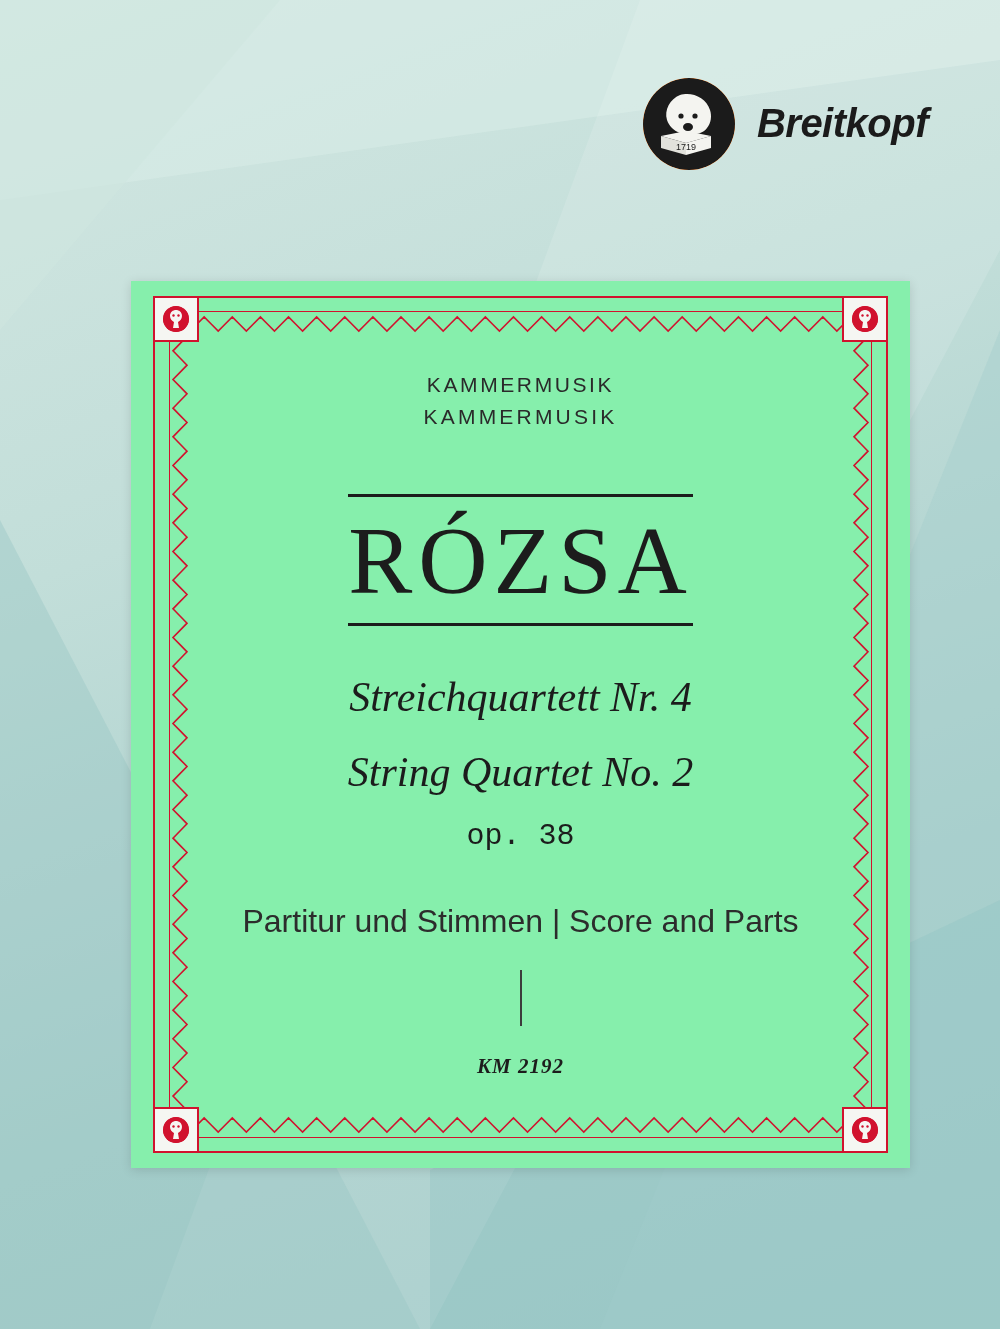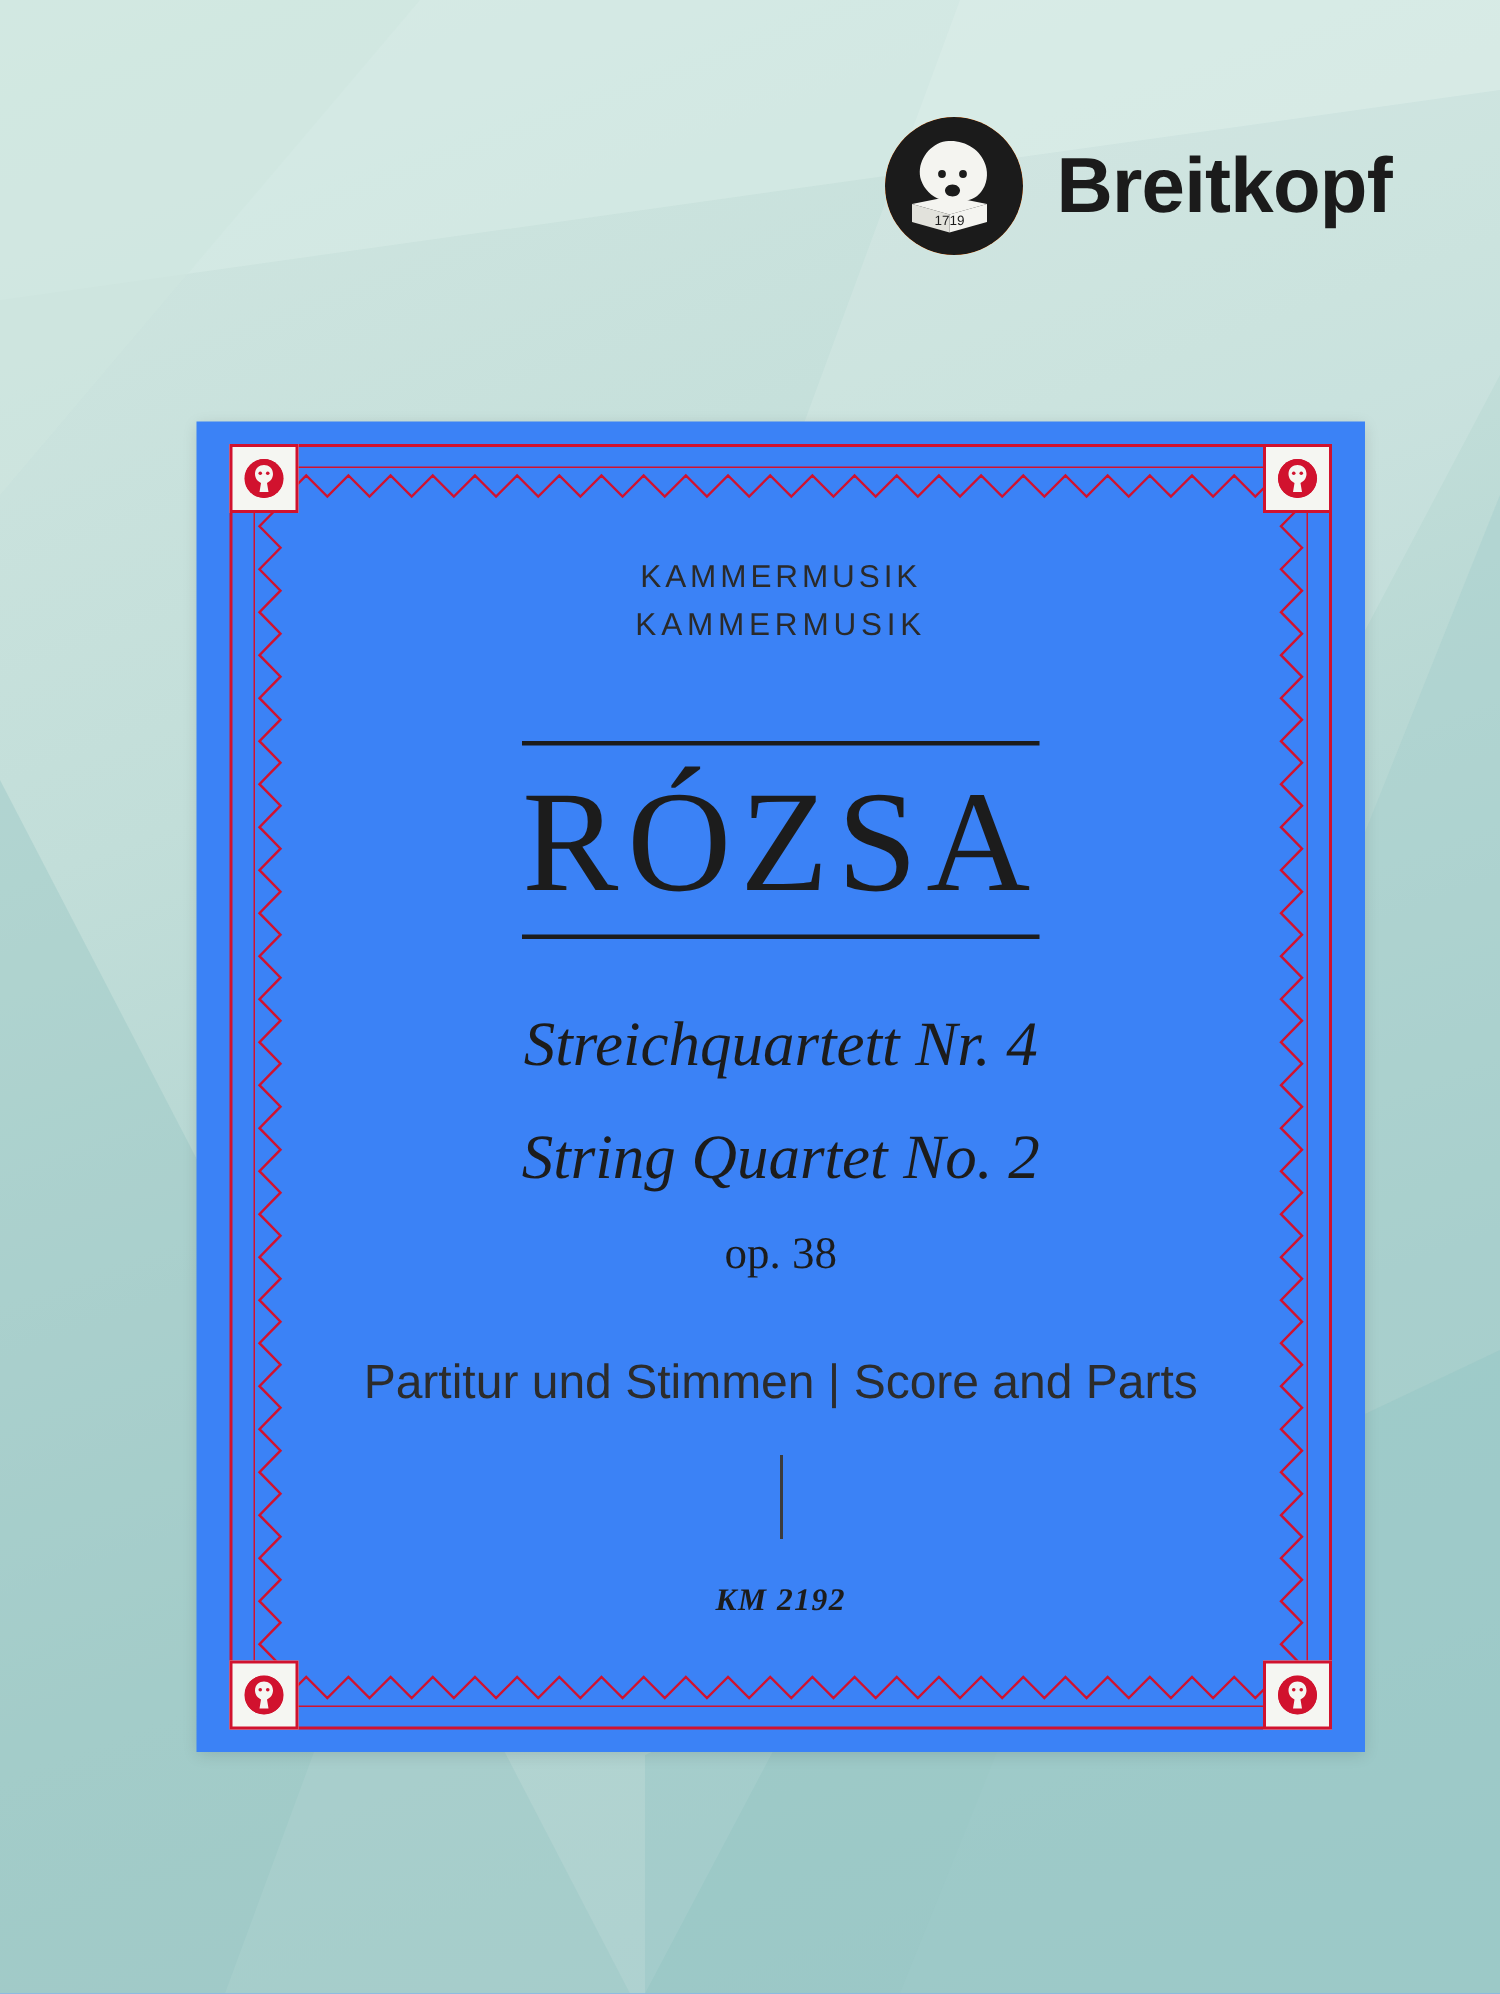--- a/index.html
+++ b/index.html
@@ -41,35 +41,36 @@
     height: 92px;
     border-radius: 50%;
     background: #f97316;
     position: relative;
     overflow: hidden;
     flex: none;
   }
   #logo .mark svg { position: absolute; inset: 0; }
   #logo .wordmark {
     color: #1b1b1b;
-    font-size: 52px;
+    font-size: 40px;
     font-weight: bold;
     line-height: 1.04;
     letter-spacing: -0.5px;
     white-space: nowrap;
+    font-style: italic;
   }
 
   
   #cover {
     position: absolute;
     left: 131px;
     top: 281px;
     width: 779px;
     height: 887px;
-    background: #3b82f6;
+    background: #86efac;
     box-shadow: 0 2px 10px rgba(0,0,0,0.13);
   }
 
   
   .frame-outer {
     position: absolute;
     left: 22px;
     top: 15px;
     right: 22px;
     bottom: 15px;
@@ -160,21 +161,21 @@
   .title-de, .title-en {
     font-family: "Liberation Serif", serif;
     font-style: italic;
     font-size: 42px;
     line-height: 1.3;
   }
   .title-de { margin-top: 44px; }
   .title-en { margin-top: 20px; text-align: center; }
 
   .opus {
-    font-family: Liberation Serif, serif;
+    font-family: Liberation Mono, monospace;
     font-size: 30px;
     margin-top: 20px;
   }
   .contents {
     font-size: 32px;
     margin-top: 50px;
     color: #2c2c2c;
   }
   .divider {
     width: 2px;

